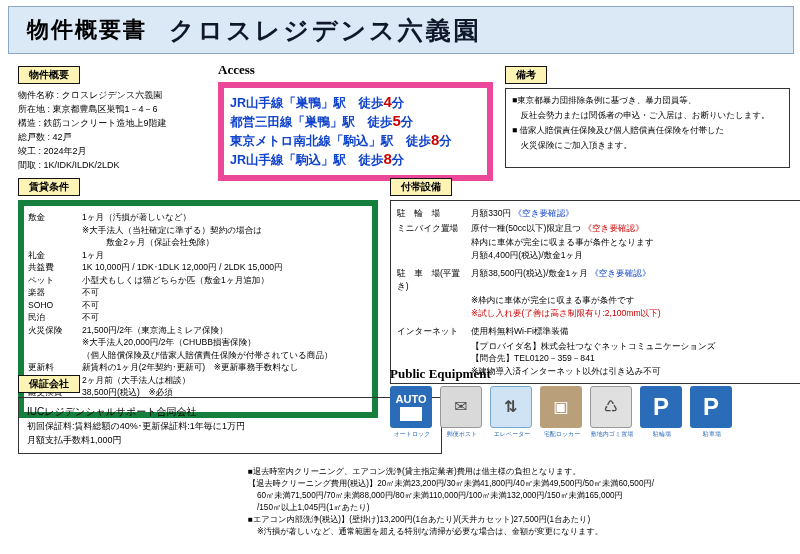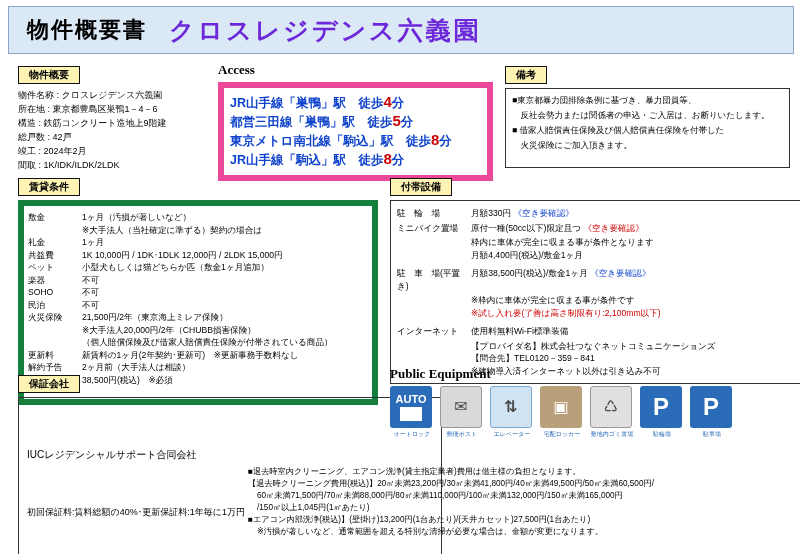--- a/index.html
+++ b/index.html
@@ -20,21 +20,21 @@
     background:#dbe9f7;border:1px solid #8aa8c6;
     display:flex;align-items:center;
   }
   .header-title{
     font-size:22px;font-weight:bold;letter-spacing:2px;
     padding-left:18px;color:#000;
     font-family:"DejaVu Sans","Liberation Sans",sans-serif;
   }
   .header-sub{
     font-size:25px;font-weight:bold;letter-spacing:3px;
-    padding-left:22px;color:#6d28d9;
+    padding-left:22px;color:#0f172a;
     font-family:"DejaVu Sans","Liberation Sans",sans-serif;
   }
 
   
   .tag{
     display:inline-block;background:#fdf3b4;border:1px solid #111;
     font-weight:bold;font-size:10px;padding:1px 10px;
   }
 
   
@@ -65,21 +65,21 @@
   .chintai-box{margin-top:4px;border:6px solid #15803d;padding:5px 4px 13px 4px;}
   .kv{display:flex;line-height:12.5px;font-size:8.6px;}
   .kv .k{width:54px;flex:0 0 54px;}
   .kv .v{flex:1;}
   .ind{padding-left:54px;line-height:12.5px;font-size:8.6px;}
   .ind2{padding-left:78px;line-height:12.5px;font-size:8.6px;}
 
   
   .hosho{position:absolute;left:18px;top:375px;width:424px;}
   .hosho-box{margin-top:4px;border:1px solid #333;padding:6px 8px;}
-  .hosho-box div{line-height:15px;font-size:10px;margin-top:43px;}
+  .hosho-box div{line-height:15px;font-size:10px;}
   .hosho-box .sub{font-size:9px;line-height:14px;}
 
   
   .futai{position:absolute;left:390px;top:178px;width:484px;}
   .futai-box{margin-top:4px;border:1px solid #333;padding:6px 6px;}
   .futai-row{display:flex;line-height:12.5px;font-size:8.6px;margin-bottom:2px;}
   .futai-row .k{width:74px;flex:0 0 74px;}
   .futai-row .v{flex:1;}
   .futai-ind{padding-left:74px;line-height:12.5px;font-size:8.6px;}
   .red{color:#cc0000;}
@@ -168,20 +168,21 @@
 
   <div class="chintai">
     <span class="tag">賃貸条件</span>
     <div class="chintai-box">
 
       <div class="kv">
         <div class="k">敷金</div>
         <div class="v">1ヶ月（汚損が著しいなど）</div>
       </div>
       <div class="ind">※大手法人（当社確定に準ずる）契約の場合は</div>
+      <div class="ind2">敷金2ヶ月（保証会社免除）</div>
 
       <div class="kv">
         <div class="k">礼金</div>
         <div class="v">1ヶ月</div>
       </div>
       <div class="kv">
         <div class="k">共益費</div>
         <div class="v">1K 10,000円 / 1DK･1DLK  12,000円 / 2LDK 15,000円</div>
       </div>
       <div class="kv">

